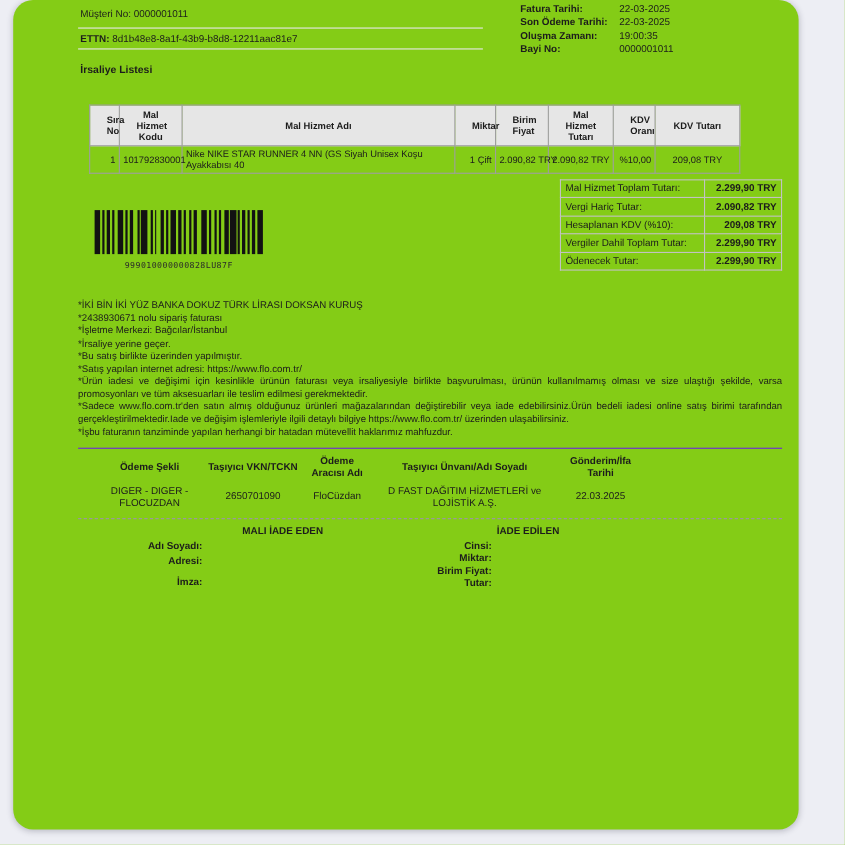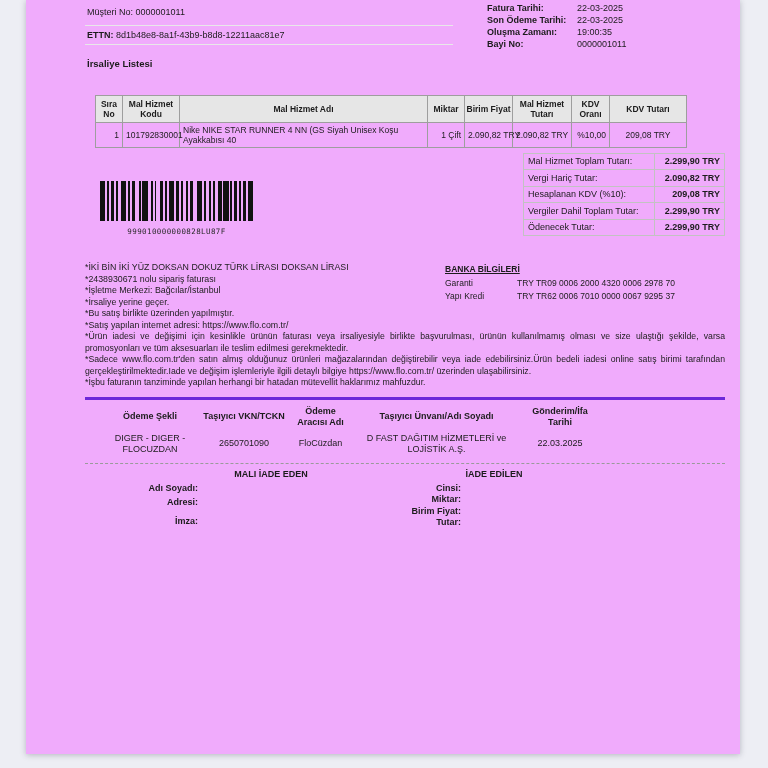--- a/index.html
+++ b/index.html
@@ -5,24 +5,25 @@
   * { box-sizing: border-box; margin: 0; padding: 0; }
   html, body { width: 768px; height: 768px; }
   body {
     background: #edeef4;
     font-family: "Liberation Sans", "DejaVu Sans", sans-serif;
     color: #1c1c1c;
     position: relative;
     overflow: hidden;
   }
   .page {
-    position: absolute; left: 26px; top: 0;
+    position: absolute; left: 12px; top: 0;
     width: 714px; height: 754px;
-    background: #f0abfc;
+    background: #84cc16;
     box-shadow: 0 1px 6px rgba(40,40,60,.28);
+    border-radius: 18px;
   }
   .corner-art {
     position: absolute; left: 648px; top: 0; width: 17px; height: 5px;
     background: #4a4a52;
     clip-path: polygon(0 0, 100% 0, 100% 100%, 35% 100%);
   }
   .content { position: absolute; left: 59px; top: 0; width: 640px; }
 
   
   .hdr { position: relative; height: 48px; }
@@ -40,21 +41,21 @@
   .doc-title { margin-top: 10px; margin-left: 2px; font-weight: bold; font-size: 9.5px; }
 
   
   table { border-collapse: collapse; }
   .items {
     margin-top: 26px; margin-left: 10px;
     width: 591px; table-layout: fixed; font-size: 8.5px;
   }
   .items th {
     background: #e6e6e6; border: 1px solid #9e9e9e;
-    padding: 3px 1px; line-height: 10px; font-size: 8.5px;
+    padding: 3px 15px; line-height: 10px; font-size: 8.5px;
   }
   .items td { border: 1px solid #9e9e9e; padding: 2px 3px; line-height: 10px; vertical-align: middle; }
   .ta-r { text-align: right; } .ta-c { text-align: center; } .nw { white-space: nowrap; }
 
   
   .mid { display: flex; margin-top: 5px; }
   .barcode-wrap { margin-left: 15px; margin-top: 28px; width: 153px; }
   .barcode { display: flex; width: 153px; height: 40px; }
   .barcode span { height: 100%; flex-basis: 0; }
   .barcode .bar { background: #121212; }
@@ -75,21 +76,21 @@
   .bank-row { display: flex; line-height: 12.5px; }
   .bank-name { width: 72px; }
   .bank-iban { white-space: nowrap; }
 
   
   .terms { font-size: 8.7px; line-height: 11.6px; text-align: justify; }
 
   
   .pay-wrap {
     margin-top: 8px;
-    border-top: 3px solid #6d28d9;
+    border-top: 1px solid #6d28d9;
     border-bottom: 1px dashed #9a9a9a;
     padding: 2px 0 4px;
   }
   .pay { margin-left: 15px; width: 500px; table-layout: fixed; font-size: 9px; text-align: center; }
   .pay th { padding: 4px 2px 3px; line-height: 11px; font-size: 9px; }
   .pay td { padding: 2px 2px 4px; line-height: 11px; }
 
   
   .return { position: relative; height: 75px; font-size: 9px; }
   .ret-title { position: absolute; top: 5px; width: 140px; text-align: center; font-weight: bold; }
@@ -257,37 +258,26 @@
           <tr>
             <td>Ödenecek Tutar:</td>
             <td class="val">2.299,90 TRY</td>
           </tr>
         </tbody>
       </table>
     </div>
 
     <div class="notes-row">
       <div class="notes">
-        <div>*İKİ BİN İKİ YÜZ DOKSAN DOKUZ TÜRK LİRASI DOKSAN LİRASI</div>
+        <div>*İKİ BİN İKİ YÜZ BANKA DOKUZ TÜRK LİRASI DOKSAN KURUŞ</div>
         <div>*2438930671 nolu sipariş faturası</div>
         <div>*İşletme Merkezi: Bağcılar/İstanbul</div>
         <div>*İrsaliye yerine geçer.</div>
         <div>*Bu satış birlikte üzerinden yapılmıştır.</div>
         <div>*Satış yapılan internet adresi: https://www.flo.com.tr/</div>
-      </div>
-      <div class="bank">
-        <div class="bank-title">BANKA BİLGİLERİ</div>
-        <div class="bank-row">
-          <span class="bank-name">Garanti</span>
-          <span class="bank-iban">TRY TR09 0006 2000 4320 0006 2978 70</span>
-        </div>
-        <div class="bank-row">
-          <span class="bank-name">Yapı Kredi</span>
-          <span class="bank-iban">TRY TR62 0006 7010 0000 0067 9295 37</span>
-        </div>
       </div>
     </div>
 
     <div class="terms">
       <div>*Ürün iadesi ve değişimi için kesinlikle ürünün faturası veya irsaliyesiyle birlikte başvurulması, ürünün kullanılmamış olması ve size ulaştığı şekilde, varsa promosyonları ve tüm aksesuarları ile teslim edilmesi gerekmektedir.</div>
       <div>*Sadece www.flo.com.tr'den satın almış olduğunuz ürünleri mağazalarından değiştirebilir veya iade edebilirsiniz.Ürün bedeli iadesi online satış birimi tarafından gerçekleştirilmektedir.Iade ve değişim işlemleriyle ilgili detaylı bilgiye https://www.flo.com.tr/ üzerinden ulaşabilirsiniz.</div>
       <div>*İşbu faturanın tanziminde yapılan herhangi bir hatadan mütevellit haklarımız mahfuzdur.</div>
     </div>
 
     <div class="pay-wrap">

